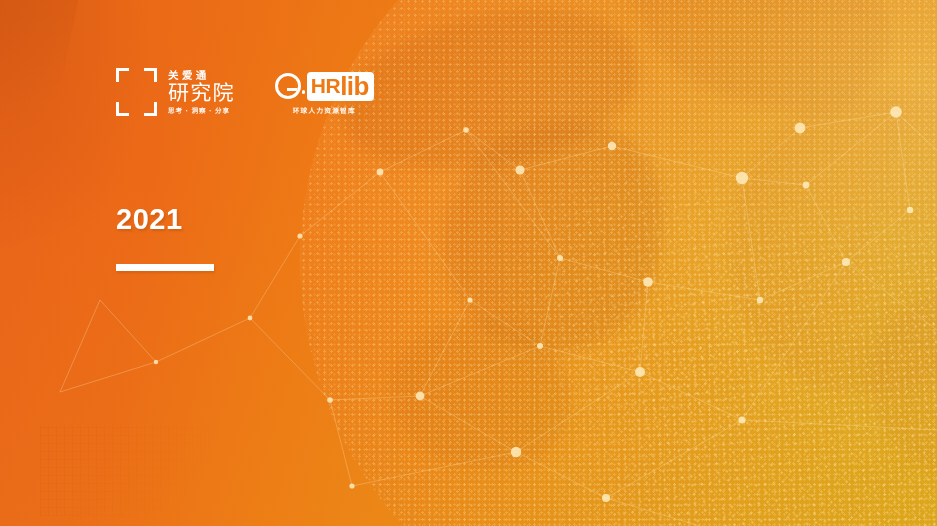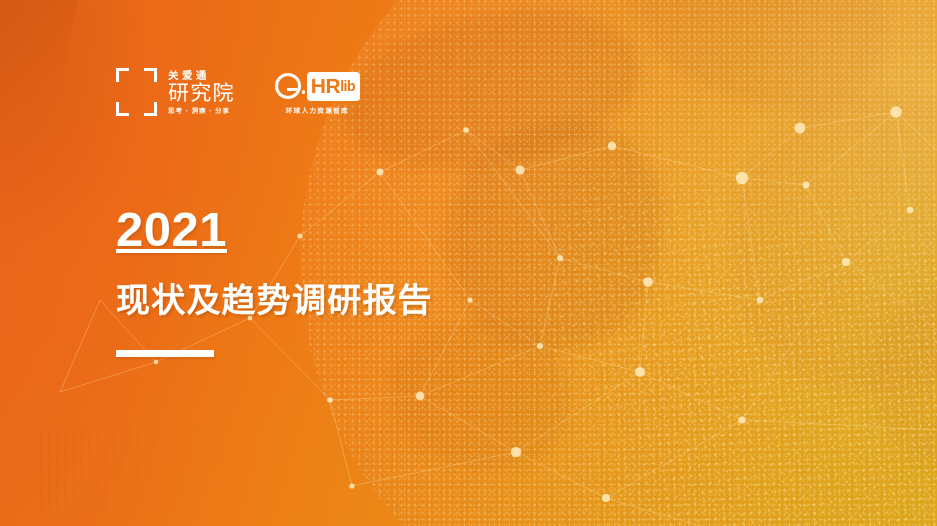--- a/index.html
+++ b/index.html
@@ -239,37 +239,36 @@
     padding:3px 5px 4px 4px;
     border-radius:4px;
     display:flex; align-items:center;
     margin-left:0px;
   }
   .ghr-hr {
     color:#EE7A15; font-weight:700; font-size:21px;
     letter-spacing:-0.5px;
   }
   .ghr-lib {
-    color:#EE7A15; font-weight:700; font-size:14px;
+    color:#EE7A15; font-weight:700; font-size:26px;
     letter-spacing:-0.5px;
   }
   .ghr-tag {
     font-size:6.6px; color:#fff; font-weight:700;
     letter-spacing:1.3px; margin-top:4px; white-space:nowrap;
   }
 
   
   .title-block { position:absolute; left:116px; top:205px; }
 
   .year {
-    font-size:49px; font-weight:700; color:#fff;
+    font-size:29px; font-weight:700; color:#fff;
     letter-spacing:0.5px; line-height:1;
     text-shadow:1.5px 1.5px 2.5px rgba(150,65,10,0.30);
-    margin-bottom:26px;
-    text-decoration:underline;
+    margin-bottom:14px;
   }
   .title-main {
     font-size:48px; font-weight:700; color:#fff;
     letter-spacing:0.5px; line-height:1.12;
     white-space:nowrap;
     text-shadow:2px 2.5px 3px rgba(150,65,10,0.38);
   }
   .title-sub {
     margin-top:7px;
     font-size:34px; font-weight:700; color:#fff;
@@ -392,18 +391,17 @@
             <span class="ghr-lib">lib</span>
           </span>
         </span>
         <span class="ghr-tag">环球人力资源智库</span>
       </div>
 
     </div>
 
     <div class="title-block">
       <div class="year">2021</div>
-      <div class="title-sub">现状及趋势调研报告</div>
       <div class="rule"></div>
     </div>
 
   </div>
 </div>
 
 </body></html>

